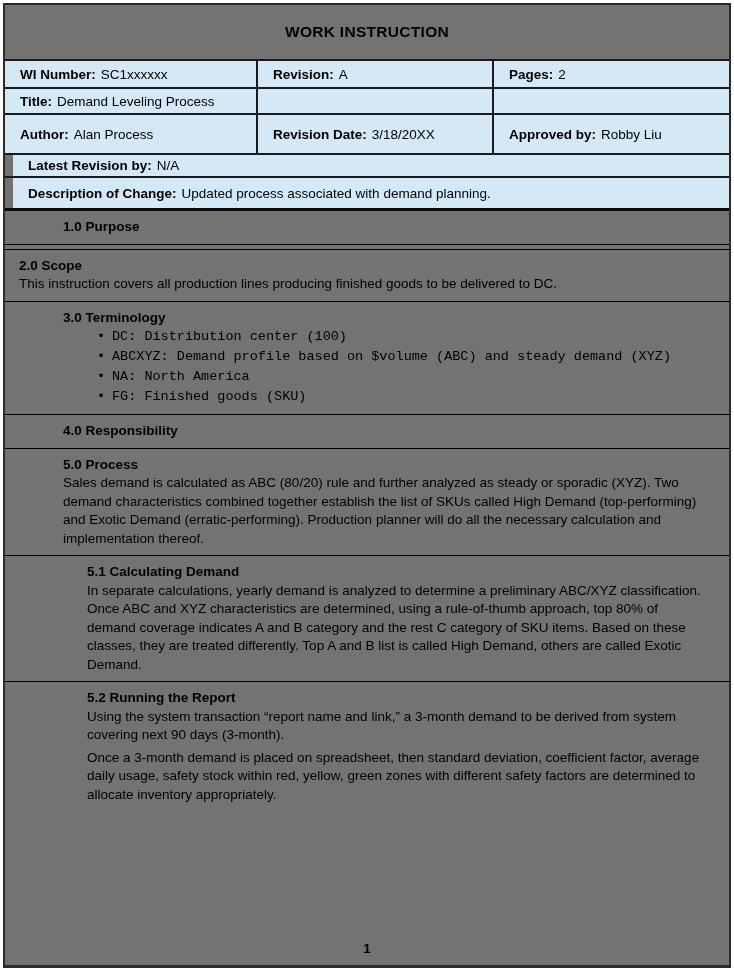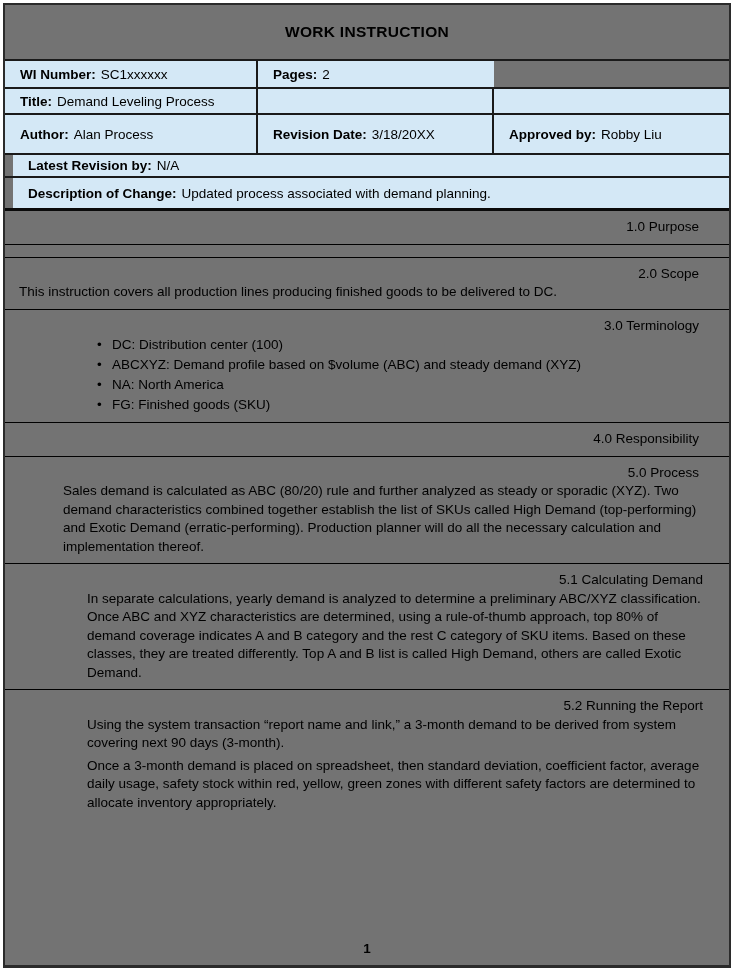--- a/index.html
+++ b/index.html
@@ -19,26 +19,26 @@
   .cell{background:var(--cell-blue,#d4e8f6);display:flex;align-items:center;padding-left:15px;box-sizing:border-box;overflow:hidden;white-space:nowrap;}
   .cell.mid,.cell.left{border-right:2px solid #1a1a1a;}
   .lbl{font-weight:bold;}
   .val{margin-left:5px;}
 
   
   .sections{flex:1;display:flex;flex-direction:column;font-size:13.5px;min-height:0;}
   .section{padding:7px 30px 7px 58px;line-height:18.5px;box-sizing:border-box;}
   .section + .section{border-top:1.5px solid #000;}
   .s1{border-bottom:1.5px solid #000;}
-  .s2{margin-top:12px;padding-left:14px;}
+  .s2{margin-top:4px;padding-left:14px;}
   .section.sub{padding-left:82px;padding-right:26px;}
-  .sec-head{font-weight:normal;text-align:right;}
+  .sec-head{font-weight:bold;}
   .sec-body{margin:0;}
   .sec-body + .sec-body{margin-top:4px;}
-  ul.terms{margin:0;padding:0 0 0 34px;list-style:none;}
+  ul.terms{margin:0;padding:0 0 0 34px;list-style:none;font-family:Liberation Mono, monospace;}
   ul.terms li{line-height:20px;}
   ul.terms li::before{content:"\2022";display:inline-block;width:15px;}
 
   
   .footer{flex:1;display:flex;align-items:flex-end;justify-content:center;padding-bottom:9px;min-height:22px;}
   .page-num{font-weight:bold;font-size:13.5px;}
 </style>
 </head>
 <body>
 
@@ -46,20 +46,24 @@
 
   <div class="title-row">
     <div class="doc-title">WORK INSTRUCTION</div>
   </div>
 
   <div class="head-table">
     <div class="hrow r1">
       <div class="cell left">
         <span class="lbl">WI Number:</span>
         <span class="val">SC1xxxxxx</span>
+      </div>
+      <div class="cell mid">
+        <span class="lbl">Revision:</span>
+        <span class="val">A</span>
       </div>
       <div class="cell">
         <span class="lbl">Pages:</span>
         <span class="val">2</span>
       </div>
     </div>
     <div class="hrow r2">
       <div class="cell left">
         <span class="lbl">Title:</span>
         <span class="val">Demand Leveling Process</span>

